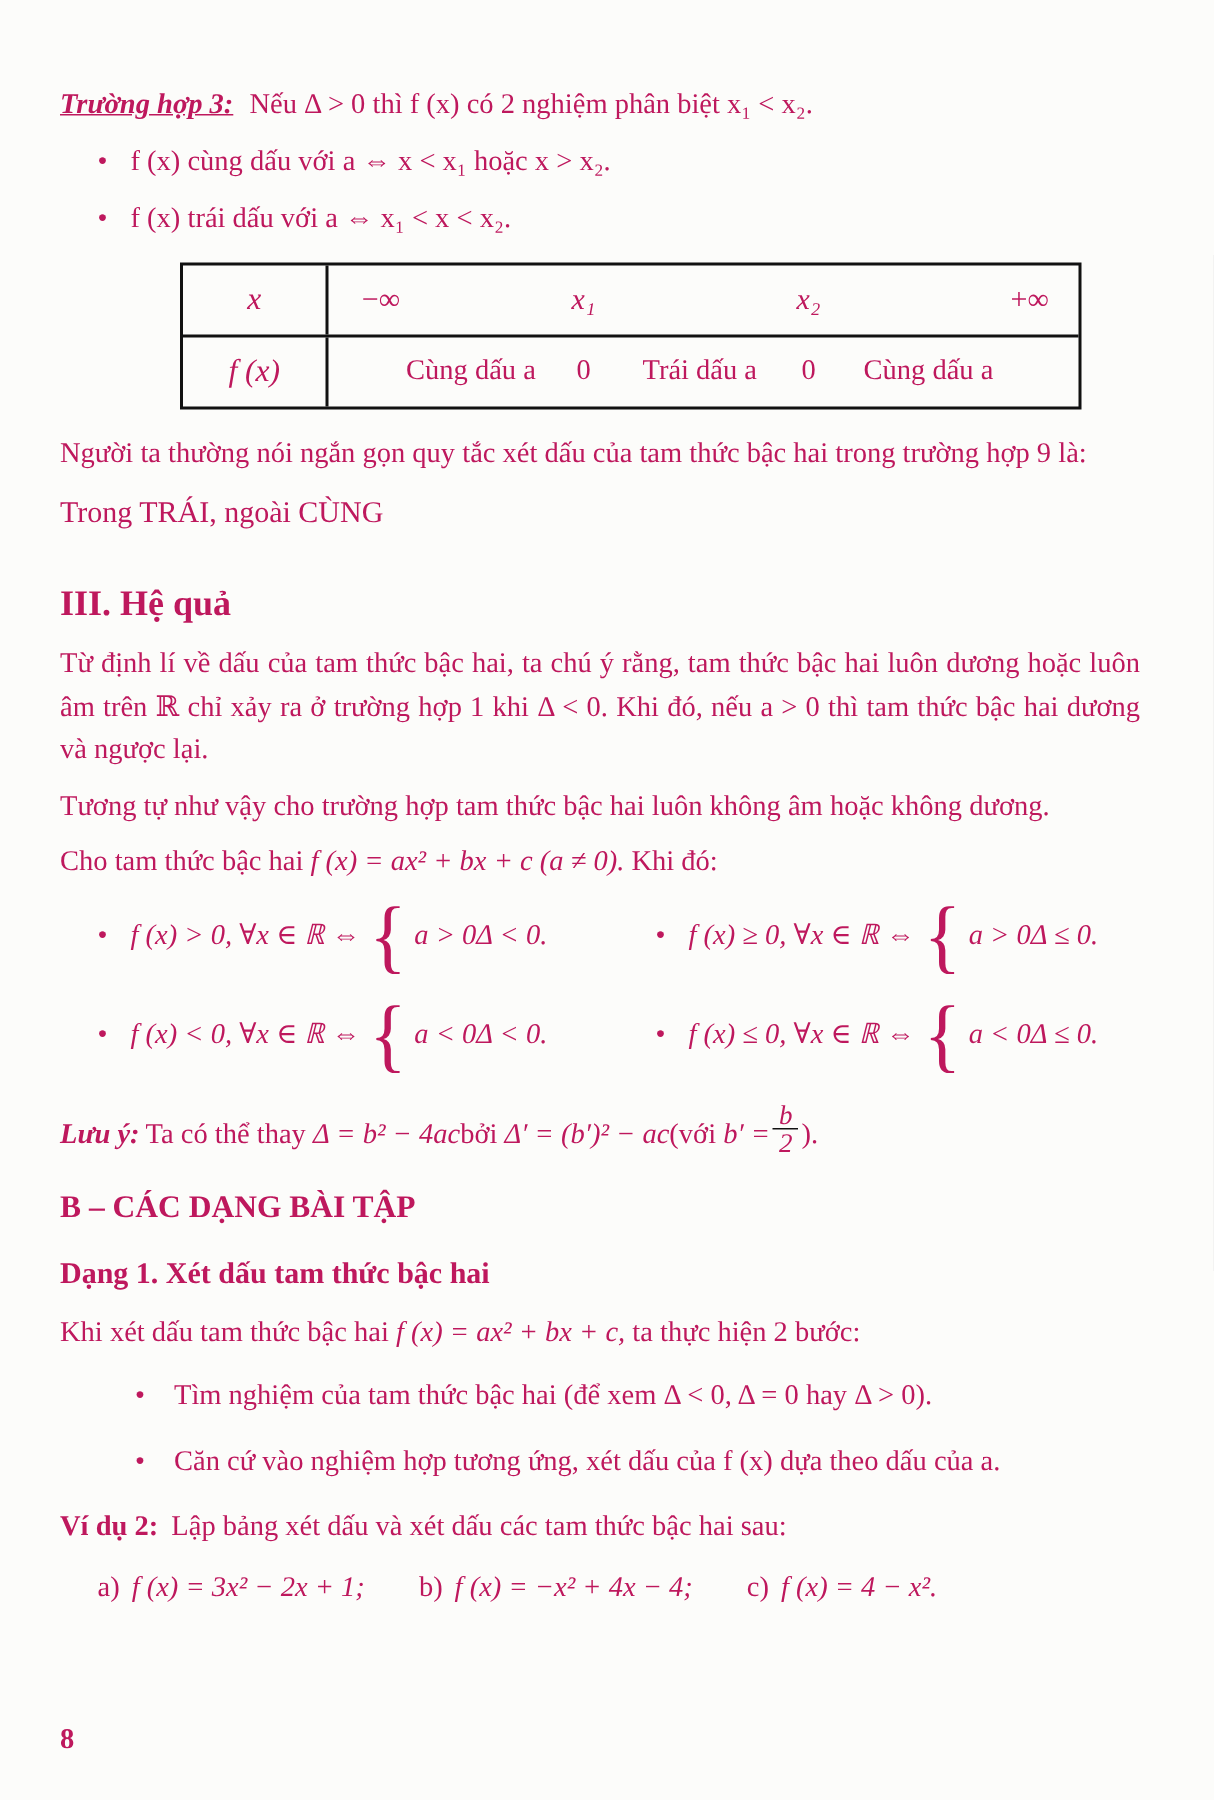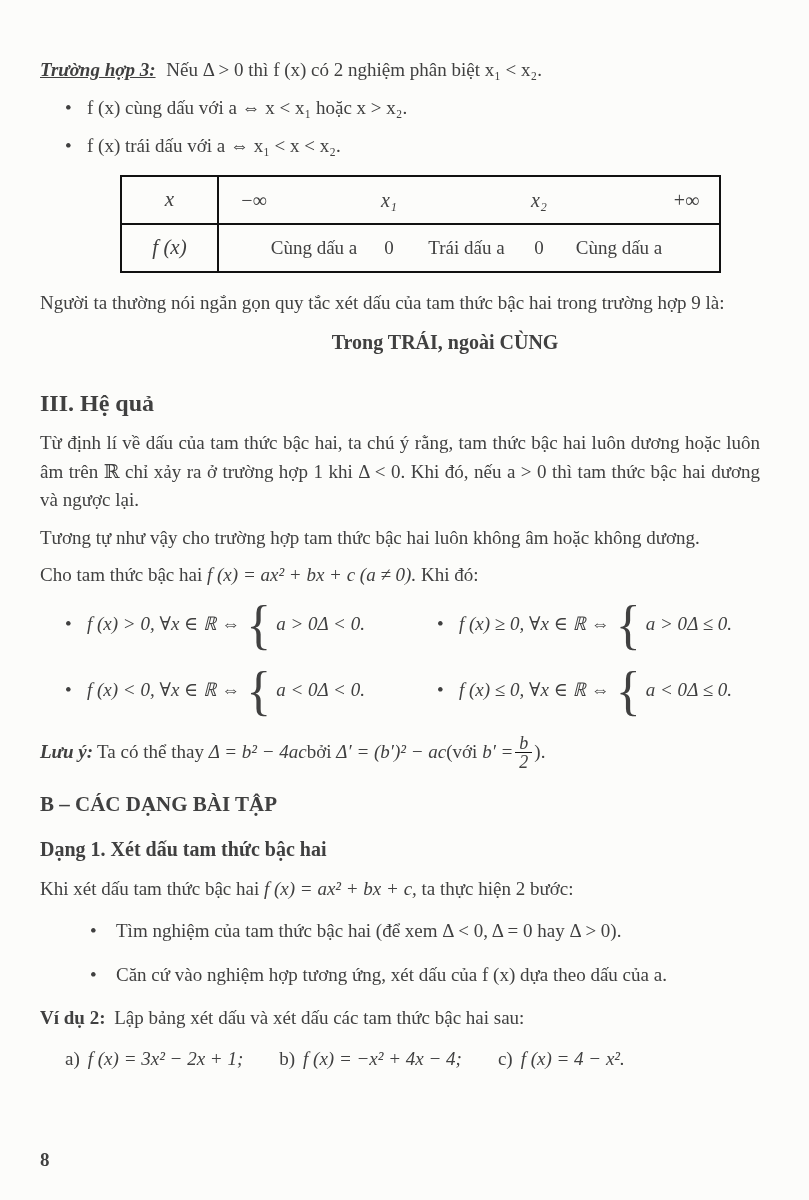--- a/index.html
+++ b/index.html
@@ -2,21 +2,21 @@
 <html><head>
 <meta charset="utf-8">
 <style>
   html,body{margin:0;padding:0}
   body{background:#d9d9d9}
   .page{
     position:relative;
     width:809px;height:1200px;
     margin:0 auto;
     background:#fcfcfa;
-    color:#404040;
+    color:#be185d;
     font-family:"Liberation Serif","DejaVu Serif",serif;
     font-size:19px;line-height:1.5;
     padding:56px 49px 0 40px;
     box-sizing:border-box;
     overflow:hidden;
   }
   .math{font-style:italic}
   .case3-label{font-weight:bold;font-style:italic;text-decoration:underline;margin-right:6px}
   .para{text-align:justify;margin:0 0 9px 0}
   .flush{margin:0 0 9px 0}
@@ -26,32 +26,32 @@
 
   
   .sign-table{width:597px;margin:14px 0 16px 80px;border:2px solid #111;background:#fcfcfa}
   .st-row{display:flex;height:46px}
   .st-row + .st-row{border-top:2px solid #111}
   .st-col1{flex:0 0 95px;border-right:2px solid #111;display:flex;align-items:center;justify-content:center;font-style:italic;font-size:21px}
   .st-col2{flex:1;position:relative;font-size:20px}
   .st-col2 .pos{position:absolute;top:50%;transform:translate(-50%,-50%);white-space:nowrap}
   .ital{font-style:italic}
 
-  .slogan{width:72%;text-align:right;font-weight:bold;font-size:20px;margin:10px 0 12px 0}
+  .slogan{width:72%;text-align:left;font-weight:normal;font-size:20px;margin:10px 0 12px 0}
   .h3{font-weight:bold;font-size:24px;margin:28px 0 8px 0}
 
   
   .cases{display:grid;grid-template-columns:372px 1fr;row-gap:14px;margin:6px 0 16px 25px}
   .case{display:flex;align-items:center}
   .case .bullet-dot{flex:0 0 22px}
   .case-lead{font-style:italic;margin-right:6px;white-space:nowrap}
   .brace{font-size:52px;line-height:1;font-weight:400;margin-right:5px;transform:scaleY(1.05)}
   .sys{display:flex;flex-direction:row;font-style:italic;line-height:1.4}
 
-  .note-line{display:flex;align-items:center;margin:8px 0 18px 0;white-space:nowrap}
+  .note-line{display:flex;align-items:flex-end;margin:8px 0 18px 0;white-space:nowrap}
   .note-label{font-weight:bold;font-style:italic;margin-right:4px}
   .frac{display:inline-flex;flex-direction:column;align-items:center;line-height:1.05;font-style:italic;margin:0 2px;font-size:18px;transform:translateY(1px)}
   .frac-num{padding:0 4px}
   .frac-den{border-top:1.6px solid #111;padding:0 4px}
 
   .heading-b{font-weight:bold;font-size:21px;margin:14px 0 13px 0}
   .dang{font-weight:bold;font-size:20px;margin:0 0 11px 0}
 
   .step{display:flex;margin:0 0 15px 50px}
   .step .bullet-dot{flex:0 0 26px}

